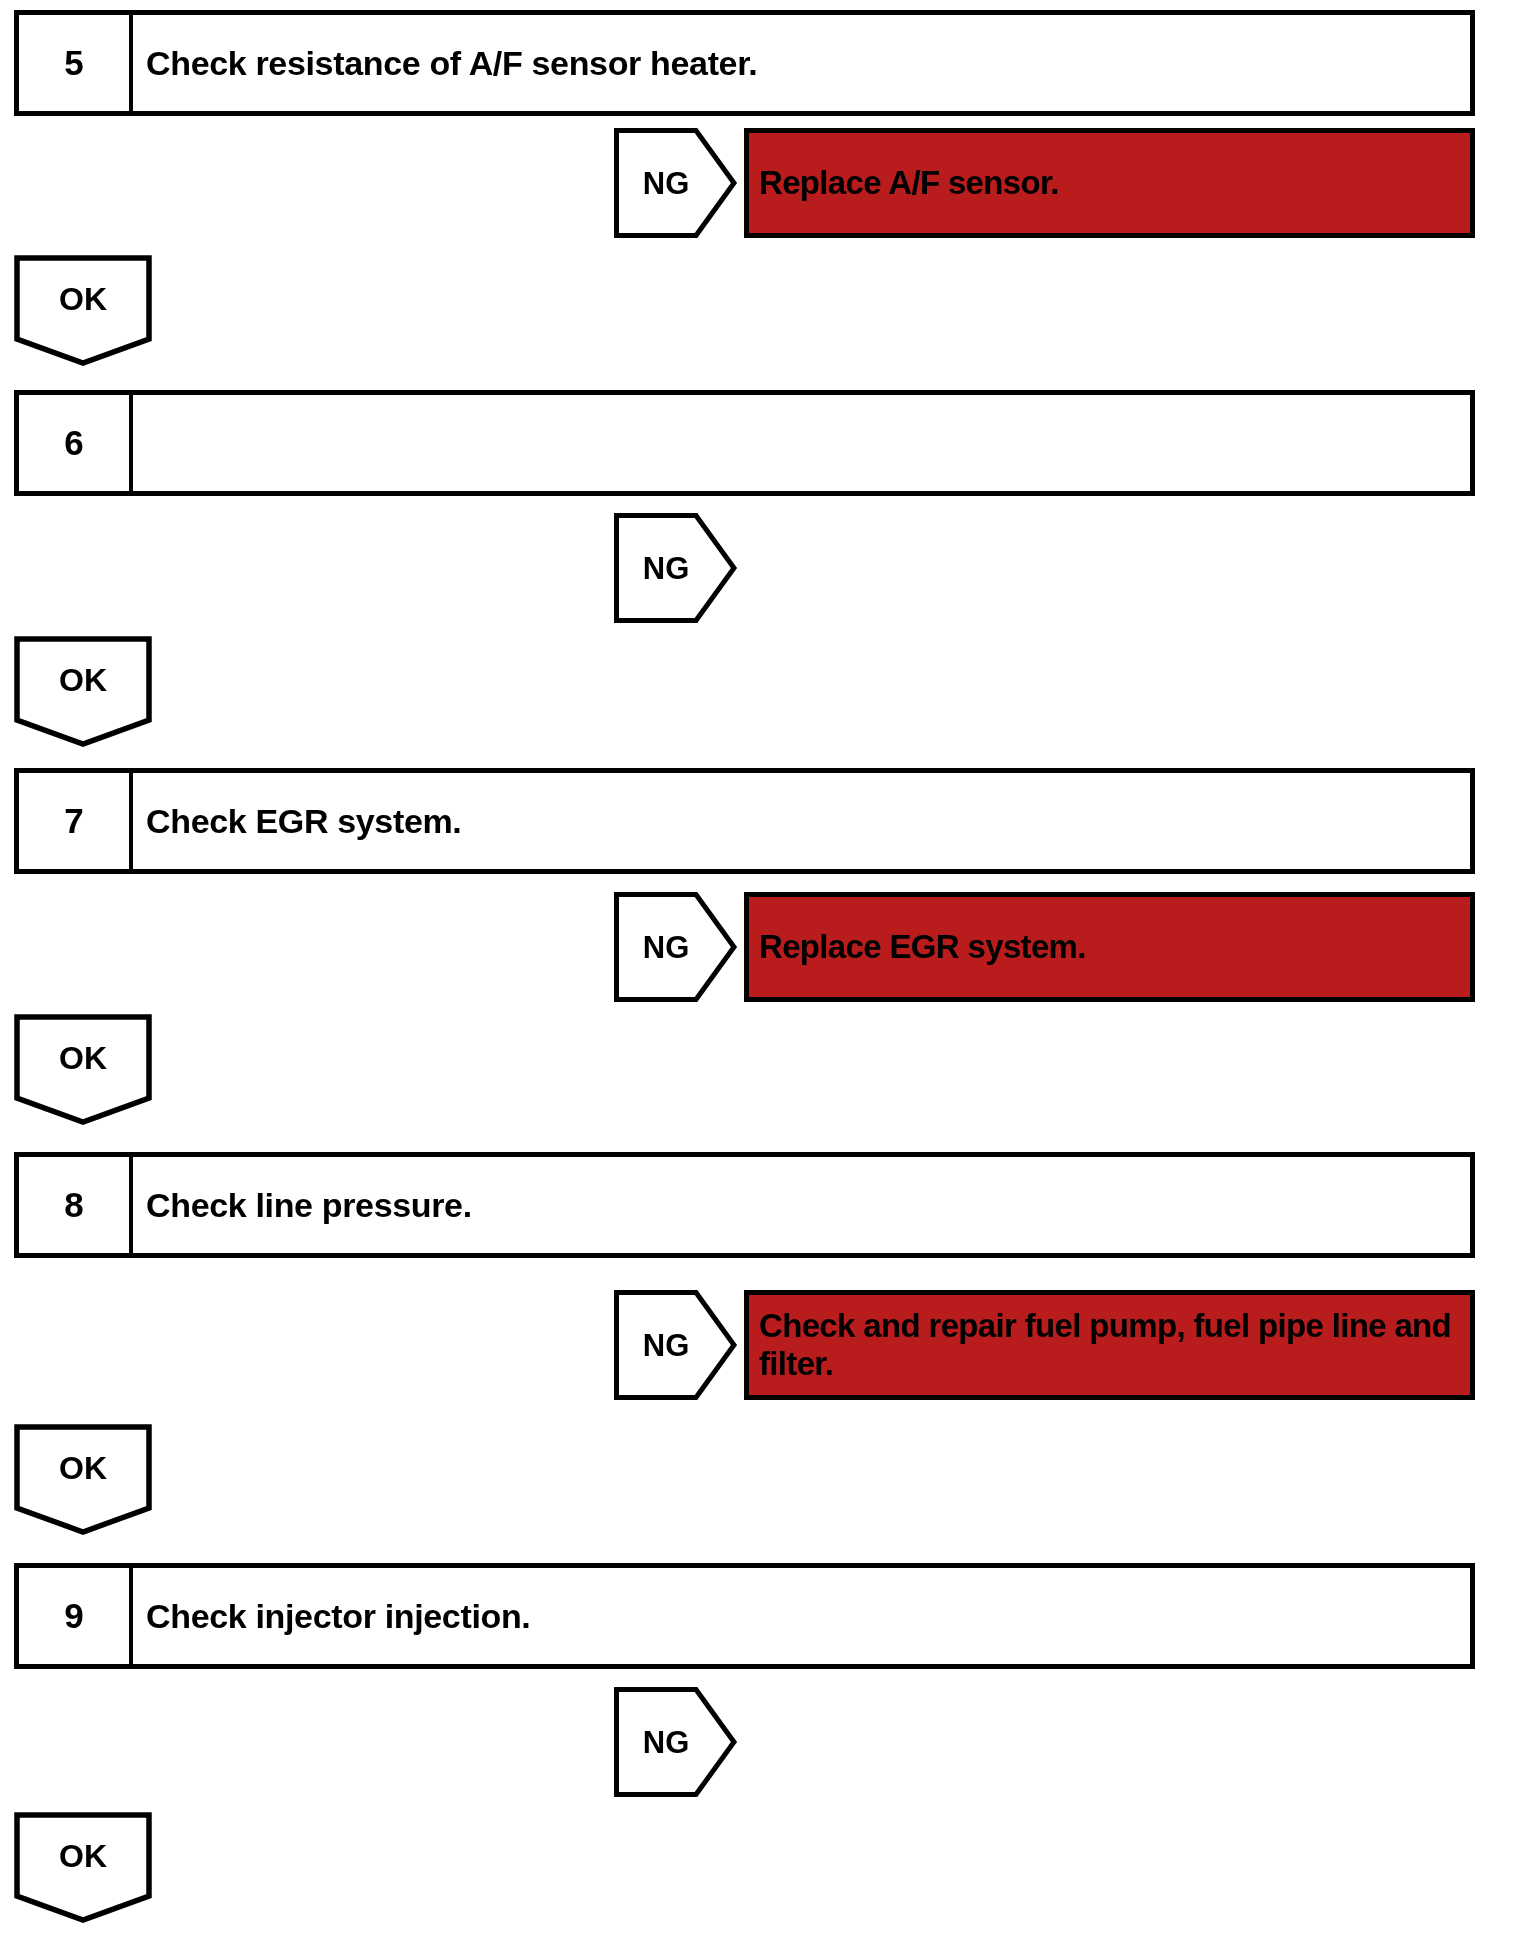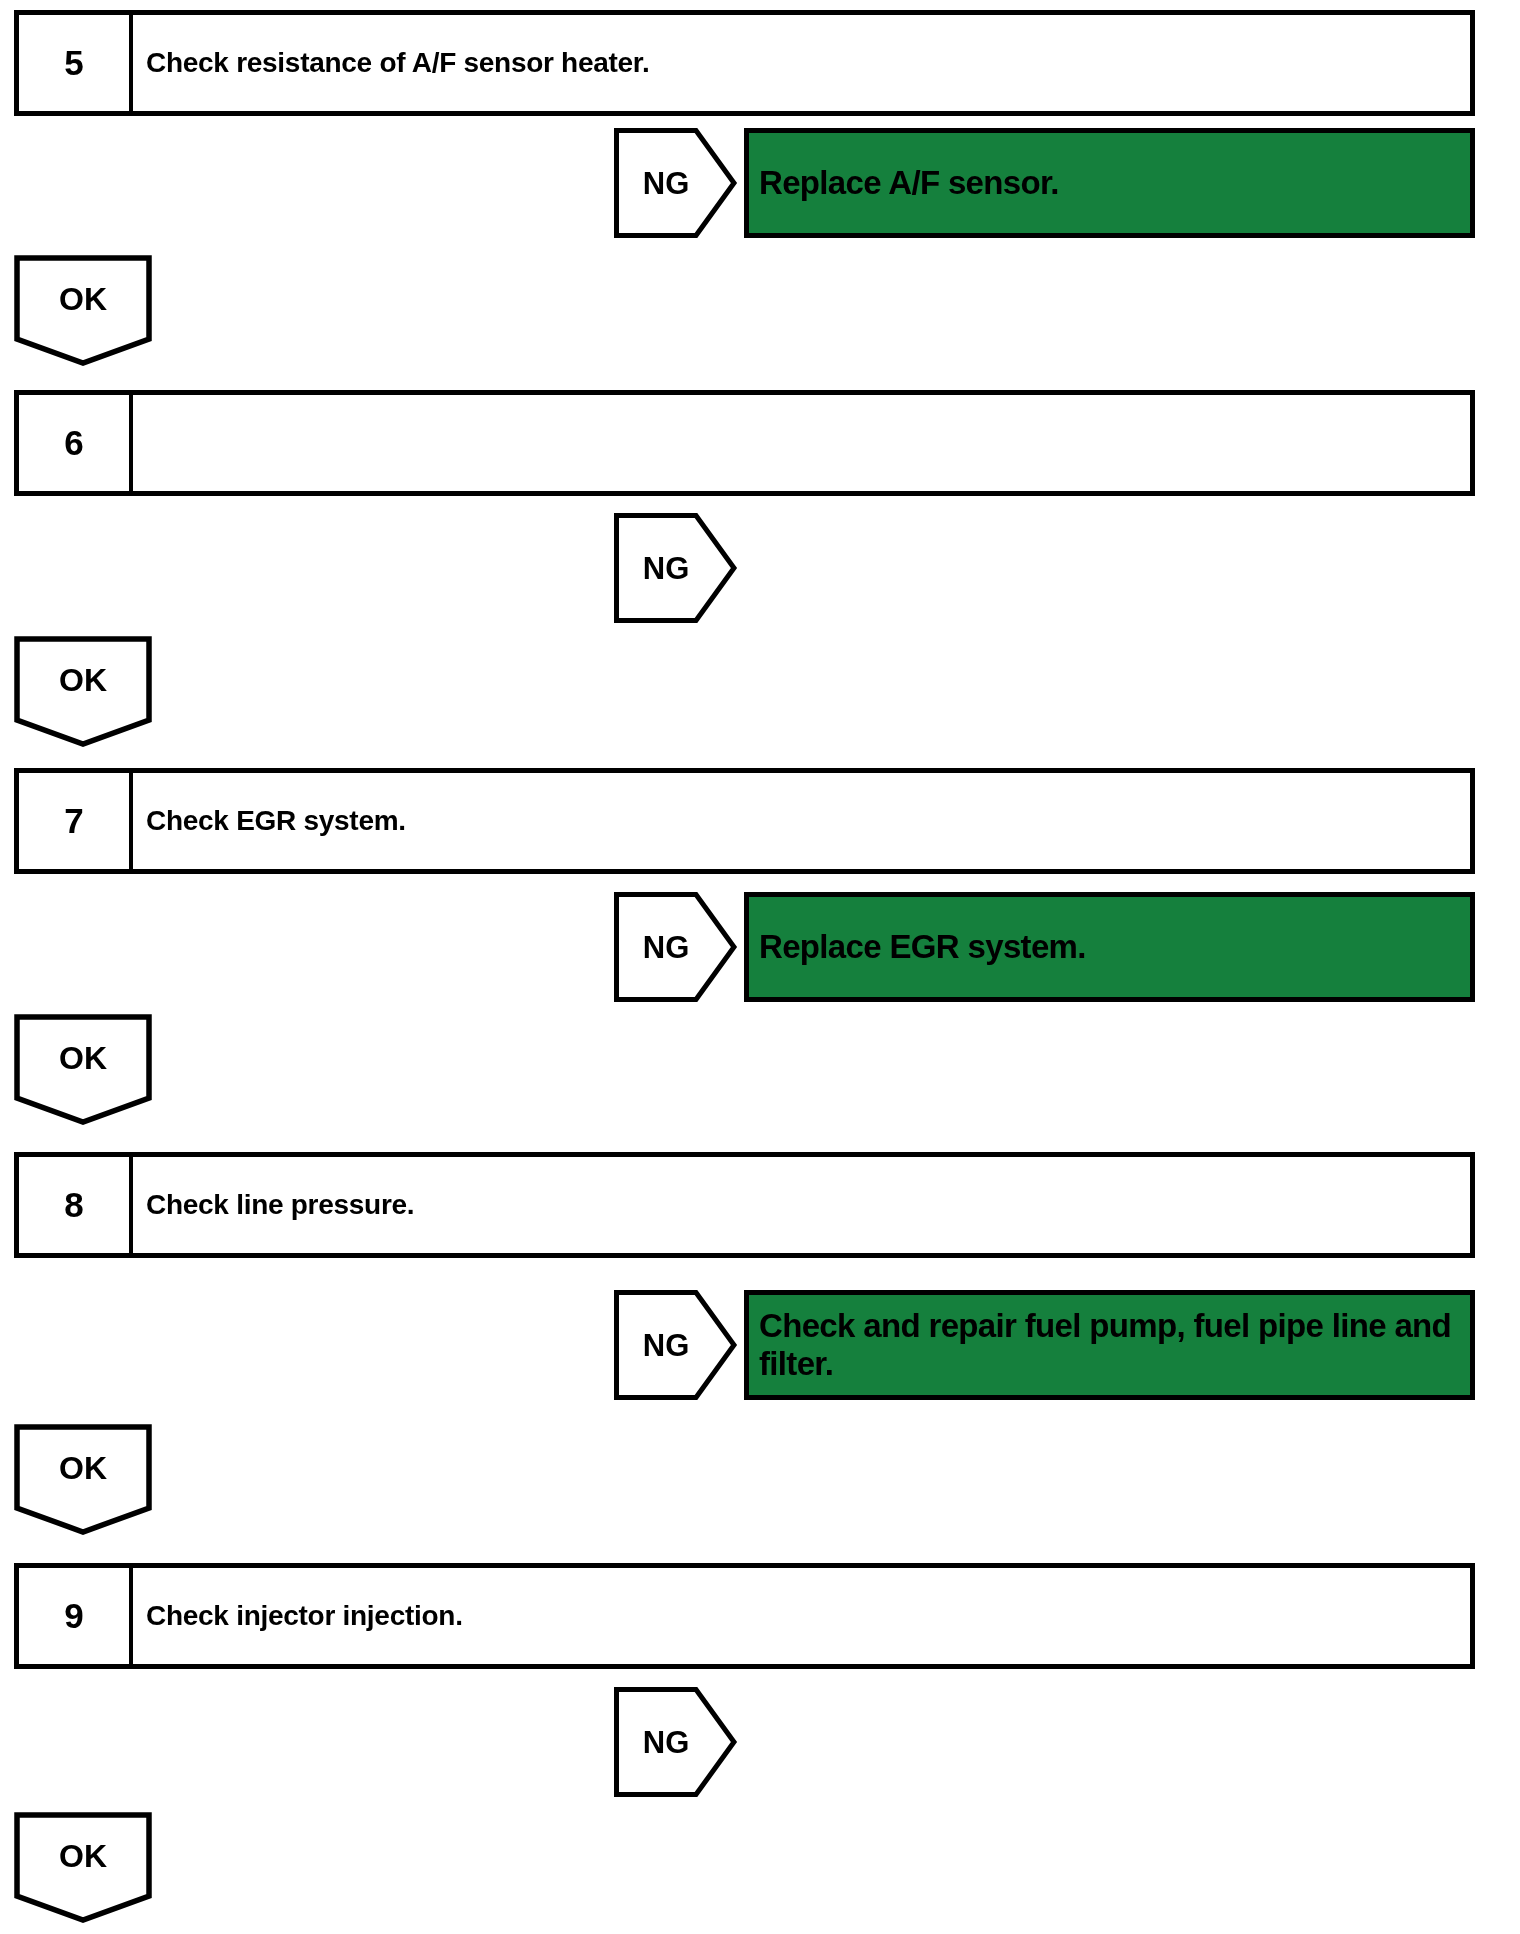--- a/index.html
+++ b/index.html
@@ -31,38 +31,38 @@
     justify-content: center;
     font-weight: bold;
     font-size: 35px;
   }
   .step-label {
     flex: 1;
     display: flex;
     align-items: center;
     padding-left: 13px;
     font-weight: bold;
-    font-size: 28px;
+    font-size: 34px;
     letter-spacing: -0.01em;
     white-space: nowrap;
   }
   .ng-pent {
     position: absolute;
     left: 614px;
     width: 130px;
     height: 110px;
   }
   .action-box {
     position: absolute;
     left: 744px;
     width: 731px;
     height: 110px;
     border: 5px solid #000;
     box-sizing: border-box;
-    background: #15803d;
+    background: #b91c1c;
     display: flex;
     align-items: center;
     padding: 0 6px 0 10px;
     font-weight: bold;
     font-size: 33px;
     letter-spacing: -0.02em;
     line-height: 1.16;
   }
   .ok-pent {
     position: absolute;

